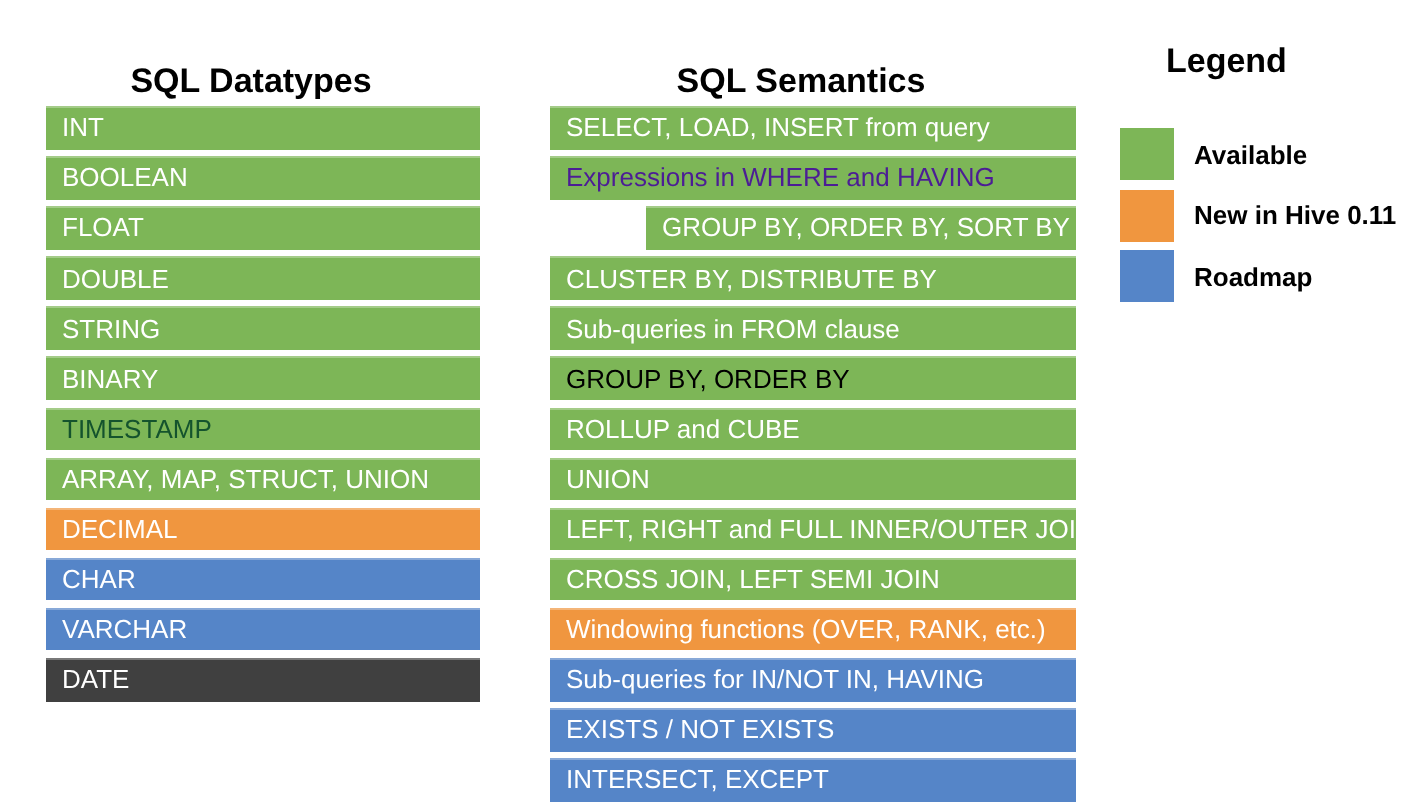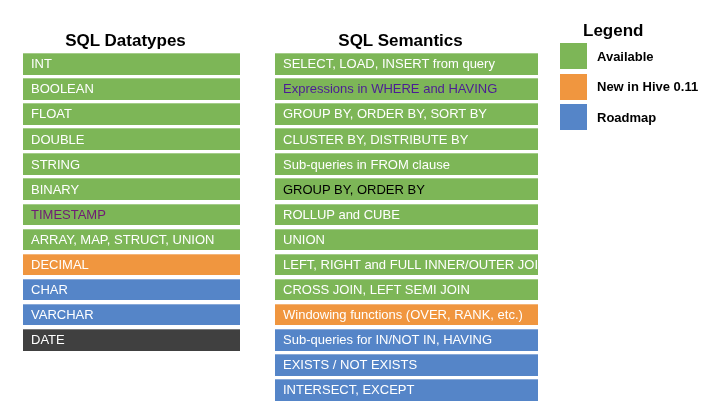--- a/index.html
+++ b/index.html
@@ -45,21 +45,21 @@
       font-weight: bold;
       line-height: 25px;
       color: #000000;
       padding-left: 35px;
       text-decoration-thickness: 2px;
       text-underline-offset: 3px;
       white-space: nowrap;
       width: fit-content;
     }
     .legend-items {
-      margin-top: 0;
+      margin-top: 21px;
       padding-left: 12px;
       display: flex;
       flex-direction: column;
       gap: 4.5px;
     }
     .legend-item { display: flex; align-items: center; gap: 10px; height: 26px; }
     .legend-swatch { width: 27px; height: 26px; flex: 0 0 27px; }
     .legend-label {
       font-size: 13px;
       font-weight: bold;
@@ -74,35 +74,35 @@
 
   <div class="col col-datatypes">
     <div class="col-title">SQL Datatypes</div>
     <div class="rows">
         <div class="row" style="background-color: rgb(125, 182, 87); color: rgb(255, 255, 255);">INT</div>
         <div class="row" style="background-color: rgb(125, 182, 87); color: rgb(255, 255, 255);">BOOLEAN</div>
         <div class="row" style="background-color: rgb(125, 182, 87); color: rgb(255, 255, 255);">FLOAT</div>
         <div class="row" style="background-color: rgb(125, 182, 87); color: rgb(255, 255, 255);">DOUBLE</div>
         <div class="row" style="background-color: rgb(125, 182, 87); color: rgb(255, 255, 255);">STRING</div>
         <div class="row" style="background-color: rgb(125, 182, 87); color: rgb(255, 255, 255);">BINARY</div>
-        <div class="row" style="background-color: rgb(125, 182, 87); color: #701a75;">TIMESTAMP</div>
+        <div class="row" style="background-color: rgb(125, 182, 87); color: #14532d;">TIMESTAMP</div>
         <div class="row" style="background-color: rgb(125, 182, 87); color: rgb(255, 255, 255);">ARRAY, MAP, STRUCT, UNION</div>
         <div class="row" style="background-color: rgb(240, 150, 63); color: rgb(255, 255, 255);">DECIMAL</div>
         <div class="row" style="background-color: rgb(85, 133, 200); color: rgb(255, 255, 255);">CHAR</div>
         <div class="row" style="background-color: rgb(85, 133, 200); color: rgb(255, 255, 255);">VARCHAR</div>
         <div class="row" style="background-color: #404040; color: rgb(255, 255, 255);">DATE</div>
       </div>
   </div>
 
   <div class="col col-semantics">
     <div class="col-title">SQL Semantics</div>
     <div class="rows">
         <div class="row" style="background-color: rgb(125, 182, 87); color: rgb(255, 255, 255);">SELECT, LOAD, INSERT from query</div>
         <div class="row" style="background-color: rgb(125, 182, 87); color: #4c1d95;">Expressions in WHERE and HAVING</div>
-        <div class="row" style="background-color: rgb(125, 182, 87); color: rgb(255, 255, 255);">GROUP BY, ORDER BY, SORT BY</div>
+        <div class="row" style="background-color: rgb(125, 182, 87); color: rgb(255, 255, 255); margin-left: 48px;">GROUP BY, ORDER BY, SORT BY</div>
         <div class="row" style="background-color: rgb(125, 182, 87); color: rgb(255, 255, 255);">CLUSTER BY, DISTRIBUTE BY</div>
         <div class="row" style="background-color: rgb(125, 182, 87); color: rgb(255, 255, 255);">Sub-queries in FROM clause</div>
         <div class="row" style="background-color: rgb(125, 182, 87); color: #000000;">GROUP BY, ORDER BY</div>
         <div class="row" style="background-color: rgb(125, 182, 87); color: rgb(255, 255, 255);">ROLLUP and CUBE</div>
         <div class="row" style="background-color: rgb(125, 182, 87); color: rgb(255, 255, 255);">UNION</div>
         <div class="row" style="background-color: rgb(125, 182, 87); color: rgb(255, 255, 255);">LEFT, RIGHT and FULL INNER/OUTER JOIN</div>
         <div class="row" style="background-color: rgb(125, 182, 87); color: rgb(255, 255, 255);">CROSS JOIN, LEFT SEMI JOIN</div>
         <div class="row" style="background-color: rgb(240, 150, 63); color: rgb(255, 255, 255);">Windowing functions (OVER, RANK, etc.)</div>
         <div class="row" style="background-color: rgb(85, 133, 200); color: rgb(255, 255, 255);">Sub-queries for IN/NOT IN, HAVING</div>
         <div class="row" style="background-color: rgb(85, 133, 200); color: rgb(255, 255, 255);">EXISTS / NOT EXISTS</div>

